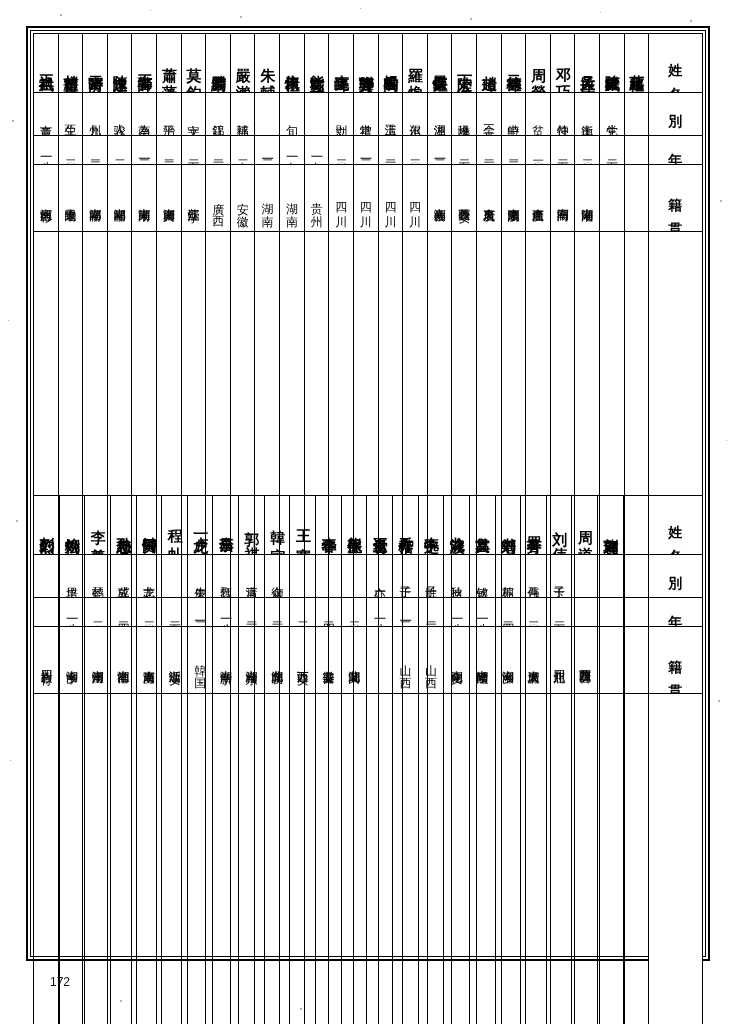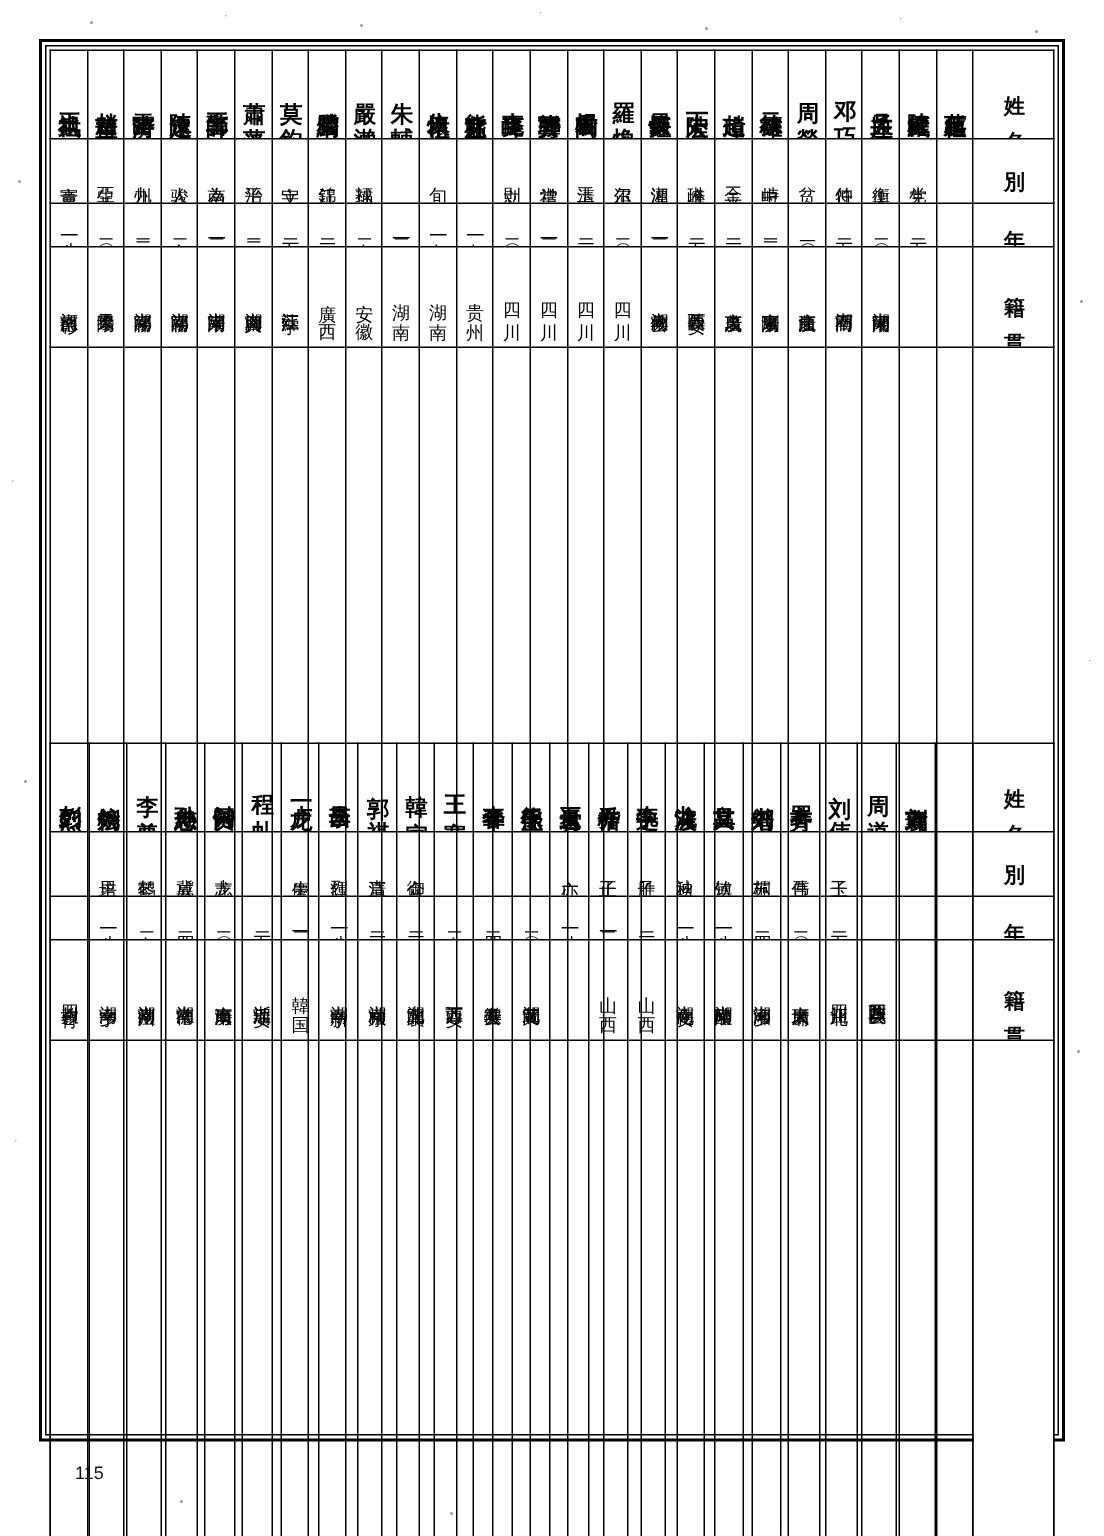--- a/index.html
+++ b/index.html
@@ -996,14 +996,14 @@
               </td>
               <td class="hdr">
                 <span class="vt">通　訊　處</span>
               </td>
             </tr>
           </tbody>
       </table>
     </div>
   </div>
 
-  <div class="pageno">115</div>
+  <div class="pageno">172</div>
 </div>
 
 </body></html>

